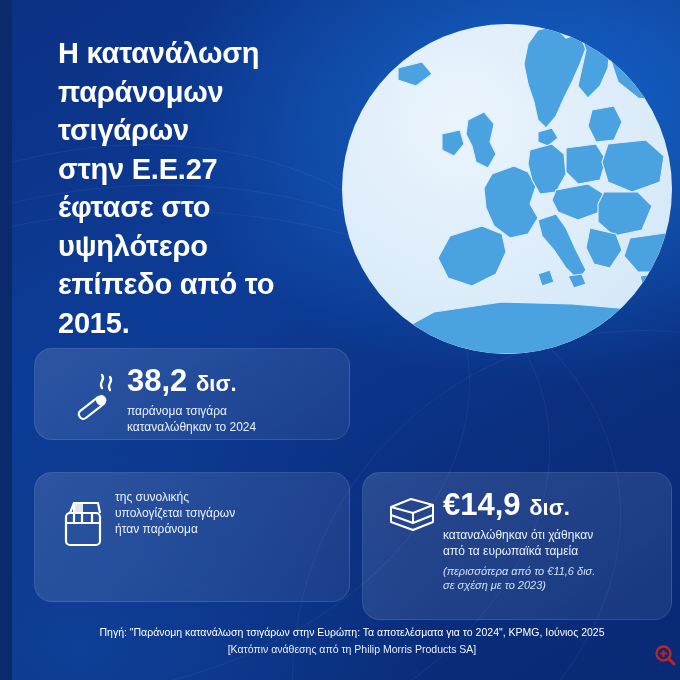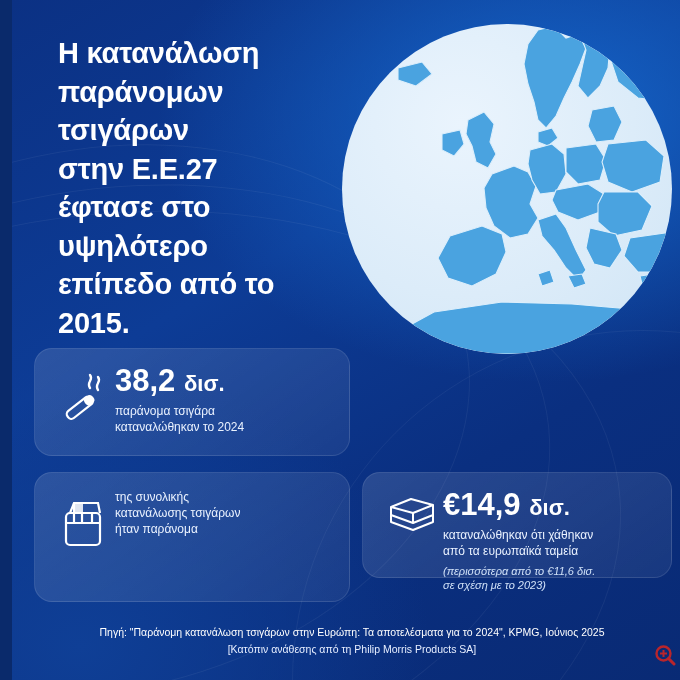--- a/index.html
+++ b/index.html
@@ -61,23 +61,23 @@
   .globe svg { display: block; }
 
   
   .card {
     position: absolute;
     border-radius: 18px;
     background: linear-gradient(145deg, rgba(255,255,255,0.13) 0%, rgba(255,255,255,0.06) 100%);
     border: 1px solid rgba(255,255,255,0.10);
     box-sizing: border-box;
   }
-  .card-a { left: 22px; top: 348px; width: 316px; height: 108px; }
+  .card-a { left: 22px; top: 348px; width: 316px; height: 92px; padding-left: 12px; }
   .card-b { left: 22px; top: 472px; width: 316px; height: 130px; }
-  .card-c { left: 350px; top: 472px; width: 310px; height: 106px; }
+  .card-c { left: 350px; top: 472px; width: 310px; height: 148px; }
 
   .card-inner {
     display: flex;
     align-items: flex-start;
     height: 100%;
     padding: 16px 14px 14px 18px;
     box-sizing: border-box;
   }
   .card-icon {
     flex: 0 0 auto;
@@ -247,21 +247,21 @@
             <path d="M24 20 V30"></path>
             <path d="M34 20 V30"></path>
             <path d="M12 20 L16 10 H40 L42 20"></path>
             <path d="M16 10 V20"></path>
           </g>
           <rect x="16" y="10" width="9" height="10" fill="#ffffff" opacity="0.85"></rect>
         </svg>
       </div>
       <div class="card-body">
         <div class="card-desc">της συνολικής
-κατανάλωσης τσιγάρων
+υπολογίζεται τσιγάρων
 ήταν παράνομα</div>
       </div>
     </div>
   </div>
 
   <div class="card card-c">
     <div class="card-inner">
       <div class="card-icon">
         <svg width="54" height="44" viewBox="0 0 54 44">
           <g stroke="#ffffff" stroke-width="2" fill="none" stroke-linejoin="round">

